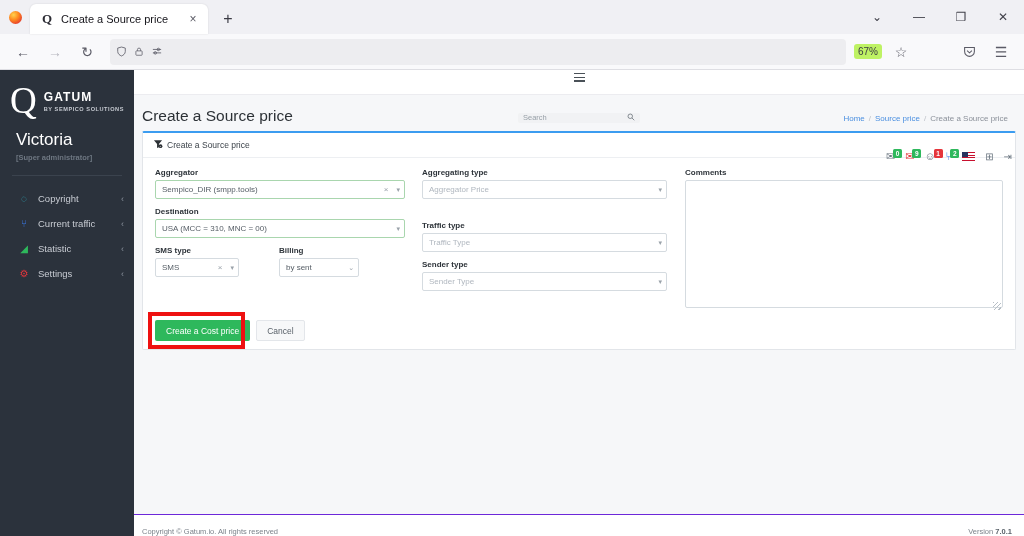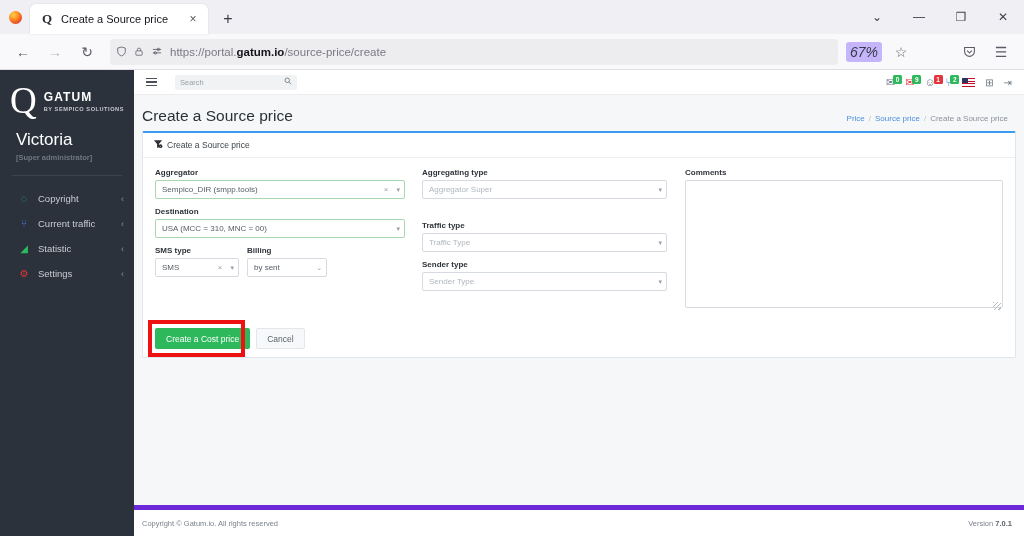--- a/index.html
+++ b/index.html
@@ -75,22 +75,22 @@
   .urlbar {
     flex: 1; height: 26px; background: #ededf0; border-radius: 4px;
     display: flex; align-items: center; padding: 0 6px; gap: 7px;
     margin: 0 6px; cursor: text;
   }
   .urlbar .icn { color: #5b5b66; font-size: 11px; display: flex; align-items: center; }
   .url-text { font-size: 11.5px; color: #7a7a85; white-space: nowrap; }
   .url-text b { color: #15141a; font-weight: bold; }
   .url-text .dimpath { color: #7a7a85; }
   .zoombadge {
-    font-size: 14px; color: #3a3a43; background: #c4b5fd;
-    border-radius: 3px; padding: 2px 4px; margin-right: 2px; font-style: italic;
+    font-size: 10px; color: #3a3a43; background: #bef264;
+    border-radius: 3px; padding: 2px 4px; margin-right: 2px;
   }
 
   
   .app { display: flex; height: 466px; background: #fff; }
 
   
   .sidebar {
     width: 134px; flex: 0 0 134px; background: #2b323c;
     color: #cfd3d9; display: flex; flex-direction: column;
     position: relative;
@@ -121,21 +121,21 @@
     line-height: 1;
   }
   .nav-label { flex: 1; }
   .nav-caret { font-size: 9px; color: #8b939e; }
 
   
   .main { flex: 1; display: flex; flex-direction: column; background: #f6f7f9; position: relative; }
 
   .topbar {
     height: 25px; background: #ffffff; display: flex; align-items: center;
-    padding: 0 8px; gap: 14px; border-bottom: 1px solid #ececf0;
+    padding: 0 8px; gap: 28px; border-bottom: 1px solid #ececf0; flex-direction: column;
   }
   .burger { display: flex; flex-direction: column; gap: 2.5px; cursor: pointer; padding: 3px 4px; }
   .burger span { display: block; width: 11px; height: 1.2px; background: #4a5158; }
   .searchbox {
     width: 122px; height: 15px; background: #f1f2f4; border-radius: 2px;
     display: flex; align-items: center; padding: 0 5px; gap: 4px;
   }
   .searchbox input {
     flex: 1; border: none; background: transparent; outline: none;
     font-size: 7.5px; color: #6a7179; font-family: "Liberation Sans", sans-serif;
@@ -204,51 +204,51 @@
   .ctl .caret { font-size: 7px; color: #9aa2aa; padding-left: 3px; }
   .ctl.input { cursor: text; }
   .ctl.input input {
     flex: 1; border: none; outline: none; background: transparent;
     font-size: 8px; color: #555d65; font-family: "Liberation Sans", sans-serif;
   }
 
   .triple { display: flex; gap: 8px; }
   .triple .fgroup.w-price { width: 78px; flex: 0 0 78px; }
   .triple .fgroup.w-sms { width: 84px; flex: 0 0 84px; }
-  .triple .fgroup.w-bill { width: 80px; flex: 0 0 80px; }
+  .triple .fgroup.w-bill { width: 80px; flex: 0 0 80px; margin-left: 32px; }
 
   .comments-area {
     width: 100%; height: 128px; border: 1px solid #d5dbe0; border-radius: 2px;
     background: #fff; resize: none; outline: none; padding: 5px;
     font-size: 8px; font-family: "Liberation Sans", sans-serif; color: #555d65;
     position: relative;
   }
   .ta-wrap { position: relative; }
   .ta-grip {
     position: absolute; right: 2px; bottom: 2px; width: 8px; height: 8px;
     background: repeating-linear-gradient(135deg,#b7bec5 0 1px,transparent 1px 3px);
     pointer-events: none;
   }
 
-  .actions { display: flex; align-items: flex-end; gap: 6px; margin-top: 8px; position: relative; }
+  .actions { display: flex; align-items: flex-end; gap: 6px; margin-top: 0; position: relative; }
   .btn {
     height: 21px; border-radius: 2px; font-size: 8.5px; padding: 0 10px;
     display: flex; align-items: center; justify-content: center;
     cursor: pointer; border: 1px solid transparent;
   }
   .btn-primary { background: #2eb85c; color: #fff; }
   .btn-cancel { background: #f7f8f9; color: #5b636b; border-color: #e3e6ea; }
 
   .highlight-box {
     position: absolute; border: 4px solid #ee1111; pointer-events: none;
   }
 
   .footer {
-    margin-top: auto; height: 31px; background: #ffffff;
-    border-top: 5px solid #6d28d9; display: flex; align-items: center;
+    margin-top: auto; height: 22px; background: #ffffff;
+    border-top: 1px solid #6d28d9; display: flex; align-items: flex-end;
     padding: 0 12px 0 8px; font-size: 7.5px; color: #7c838b;
   }
   .footer .ver { margin-left: auto; }
   .footer .ver b { color: #5b636b; font-weight: bold; }
 </style>
 </head>
 <body>
 
 <div class="browser">
 
@@ -287,21 +287,20 @@
           </svg>
       </span>
       <span class="icn">
         <svg width="12" height="11" viewBox="0 0 16 16">
             <line x1="2" y1="5" x2="14" y2="5" stroke="#5b5b66" stroke-width="1.2"></line>
             <line x1="2" y1="10" x2="14" y2="10" stroke="#5b5b66" stroke-width="1.2"></line>
             <circle cx="10" cy="5" r="1.8" fill="none" stroke="#5b5b66" stroke-width="1.2"></circle>
             <circle cx="5.5" cy="10" r="1.8" fill="none" stroke="#5b5b66" stroke-width="1.2"></circle>
           </svg>
       </span>
-      <span class="url-text"><span>https://portal.</span><b>gatum.io</b><span class="dimpath">/source-price/create</span></span>
     </div>
     <div class="zoombadge">67%</div>
     <div class="navbtn">☆</div>
     <div style="width:34px"></div>
     <div class="navbtn">
       <svg width="13" height="13" viewBox="0 0 16 16">
           <path d="M2 3h12v5a6 6 0 0 1-12 0z" fill="none" stroke="#5b5b66" stroke-width="1.3"></path>
           <path d="M5 7l3 2.6L11 7" fill="none" stroke="#5b5b66" stroke-width="1.3"></path>
         </svg>
     </div>
@@ -381,21 +380,21 @@
           </span>
           <span class="flag-ico"></span>
           <span class="ticon">⊞</span>
           <span class="ticon">⇥</span>
         </div>
       </div>
 
       <div class="page-head">
         <span class="page-title">Create a Source price</span>
         <span class="breadcrumb">
-          <a>Price</a>
+          <a>Home</a>
           <span class="sep">/</span>
           <a>Source price</a>
           <span class="sep">/</span>
           <span class="cur">Create a Source price</span>
         </span>
       </div>
 
       <div class="card">
         <div class="card-head">
           <span class="funnel-ico">
@@ -445,21 +444,21 @@
                     <span class="caret">⌄</span>
                   </div>
                 </div>
               </div>
             </div>
 
             <div class="col-mid">
               <div class="fgroup">
                 <label class="flabel">Aggregating type</label>
                 <div class="ctl">
-                  <span class="ph">Aggregator Super</span>
+                  <span class="ph">Aggregator Price</span>
                   <span class="caret">▾</span>
                 </div>
               </div>
               <div class="fgroup" style="margin-top:22px">
                 <label class="flabel">Traffic type</label>
                 <div class="ctl">
                   <span class="ph">Traffic Type</span>
                   <span class="caret">▾</span>
                 </div>
               </div>

